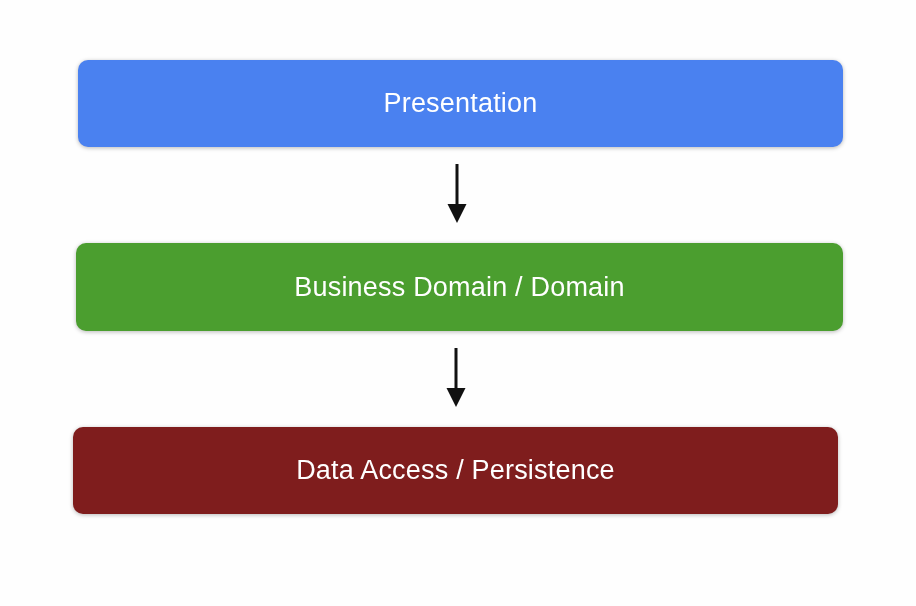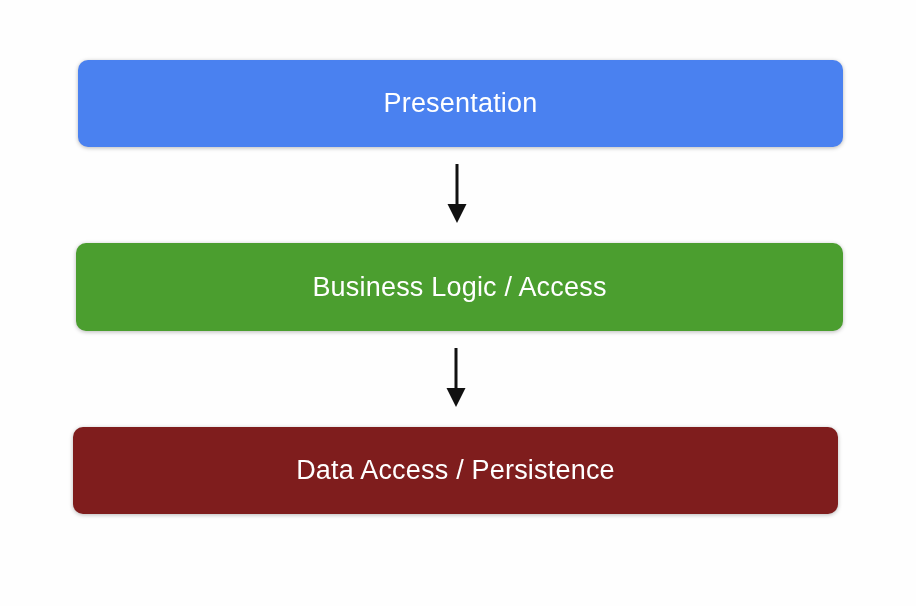--- a/index.html
+++ b/index.html
@@ -45,21 +45,21 @@
   <div class="layer-box" id="box-presentation" style="background-color: rgb(74, 129, 240);">
     <span class="layer-label" style="color: rgb(255, 255, 255);">Presentation</span>
   </div>
 
   <svg class="connector-arrow" id="arrow-1" width="24" height="60" viewBox="0 0 24 60" style="color: rgb(17, 17, 17);">
     <line x1="12" y1="0" x2="12" y2="43" stroke="currentColor" stroke-width="3"></line>
     <polygon points="12,59 2.5,40 21.5,40" fill="currentColor"></polygon>
   </svg>
 
   <div class="layer-box" id="box-business" style="background-color: rgb(75, 158, 47);">
-    <span class="layer-label" style="color: rgb(255, 255, 255);">Business Logic / Access</span>
+    <span class="layer-label" style="color: rgb(255, 255, 255);">Business Domain / Domain</span>
   </div>
 
   <svg class="connector-arrow" id="arrow-2" width="24" height="60" viewBox="0 0 24 60" style="color: rgb(17, 17, 17);">
     <line x1="12" y1="0" x2="12" y2="43" stroke="currentColor" stroke-width="3"></line>
     <polygon points="12,59 2.5,40 21.5,40" fill="currentColor"></polygon>
   </svg>
 
   <div class="layer-box" id="box-data" style="background-color: #7f1d1d;">
     <span class="layer-label" style="color: rgb(255, 255, 255);">Data Access / Persistence</span>
   </div>

